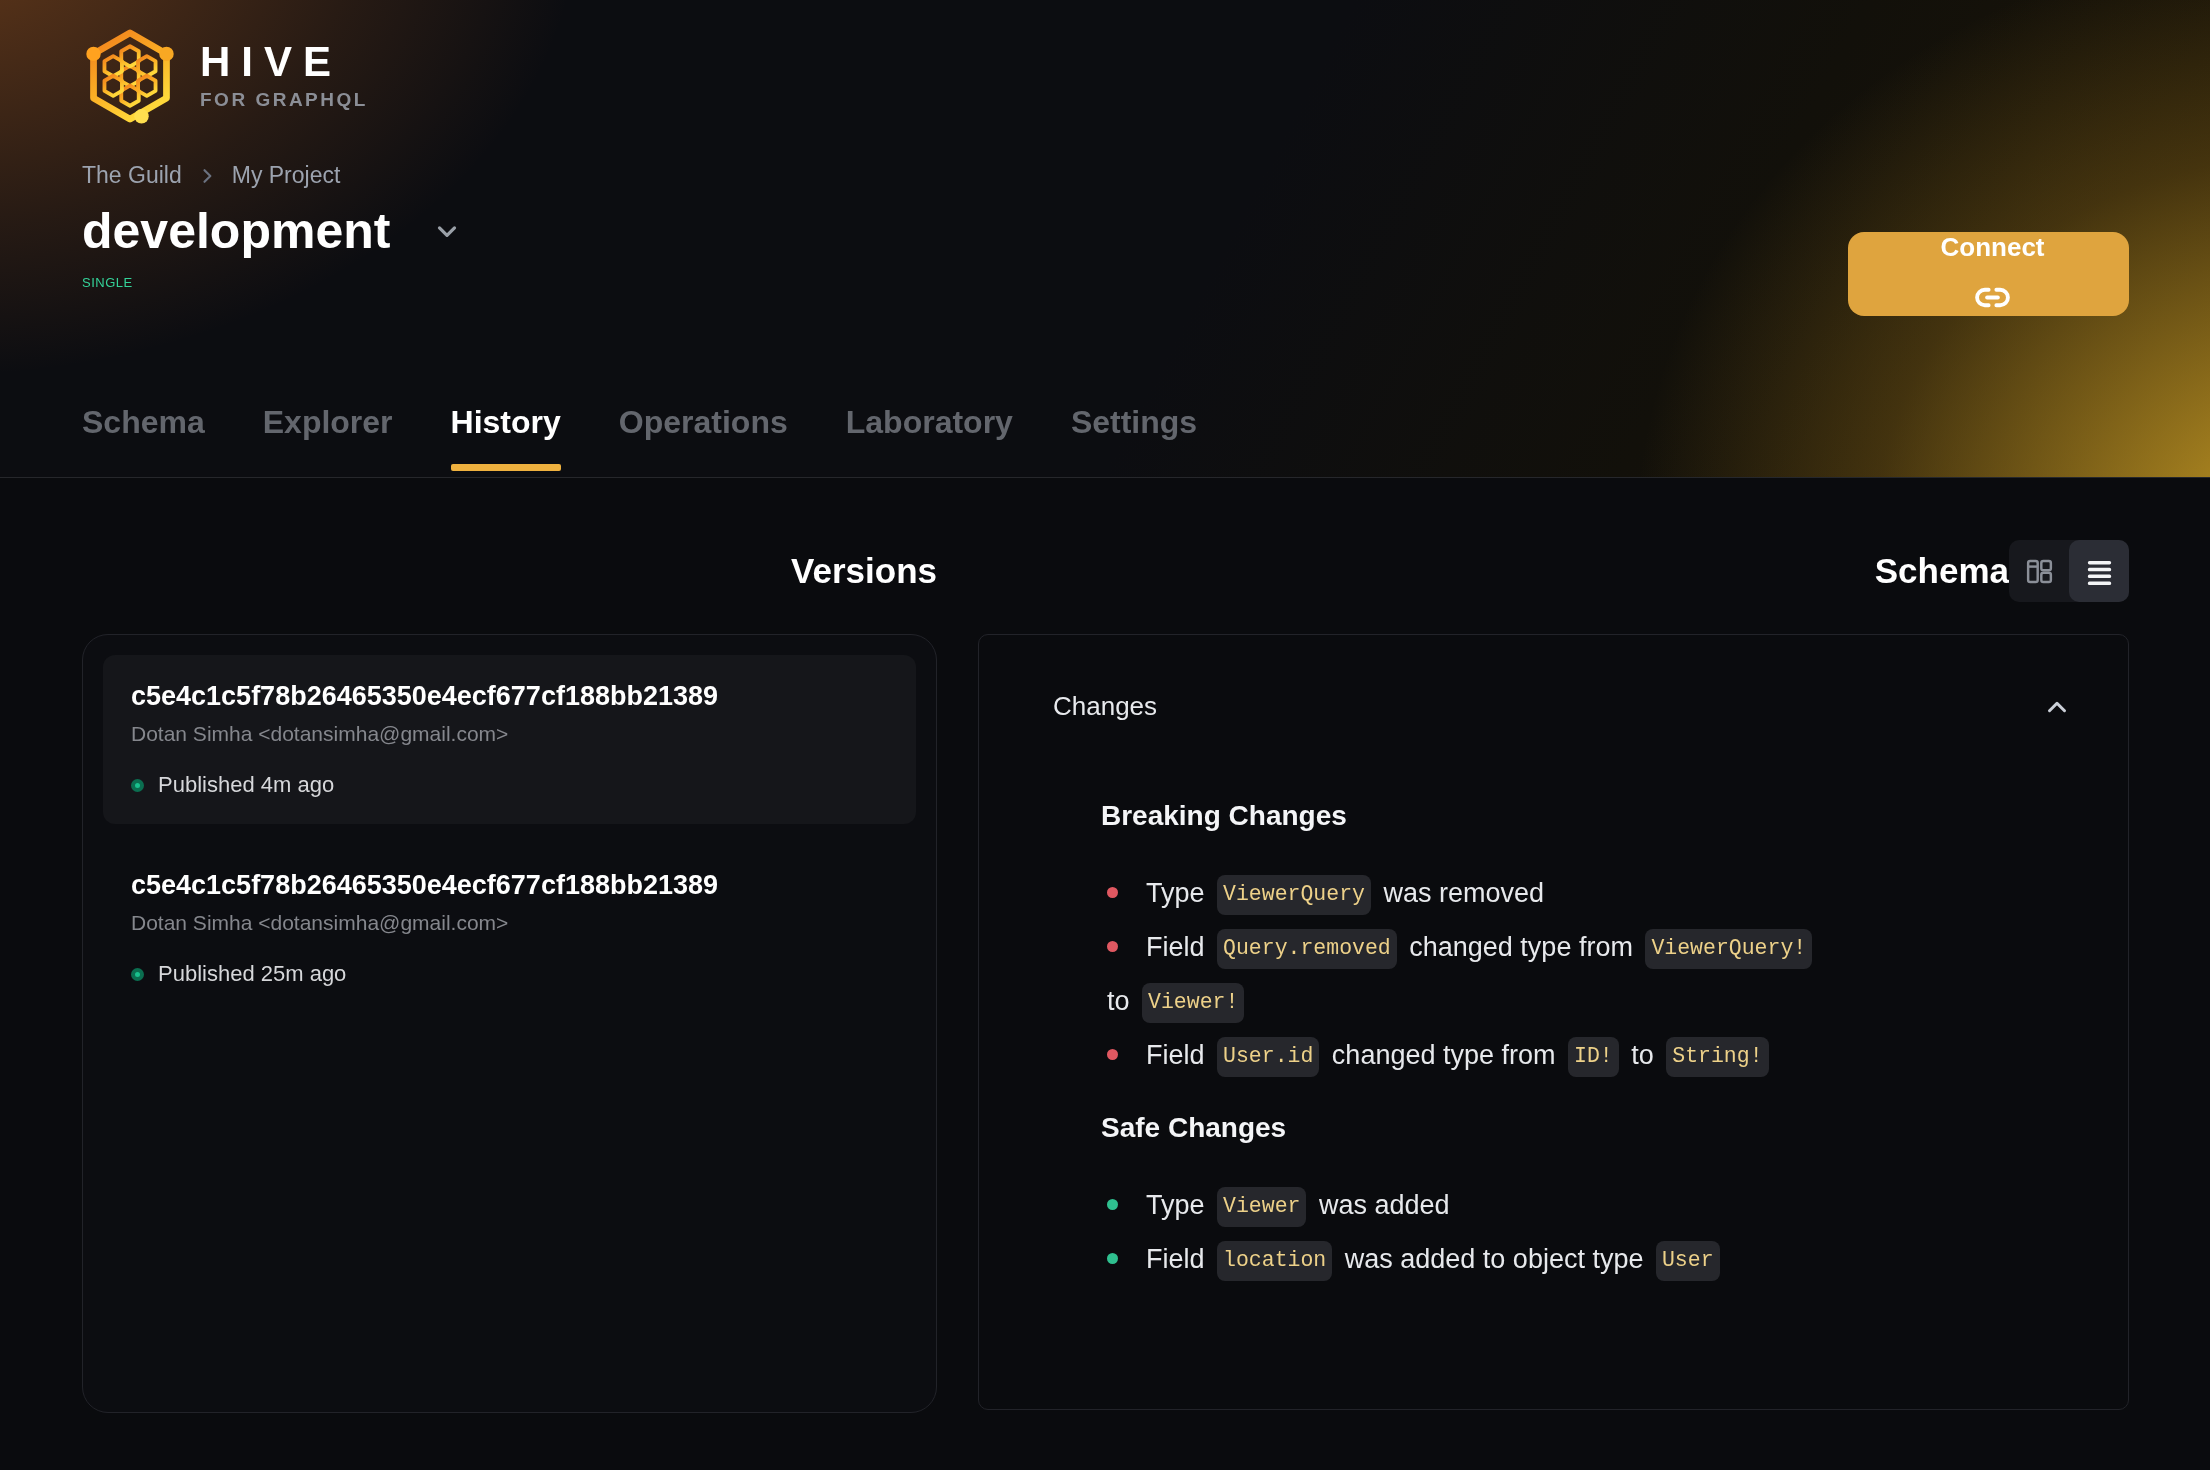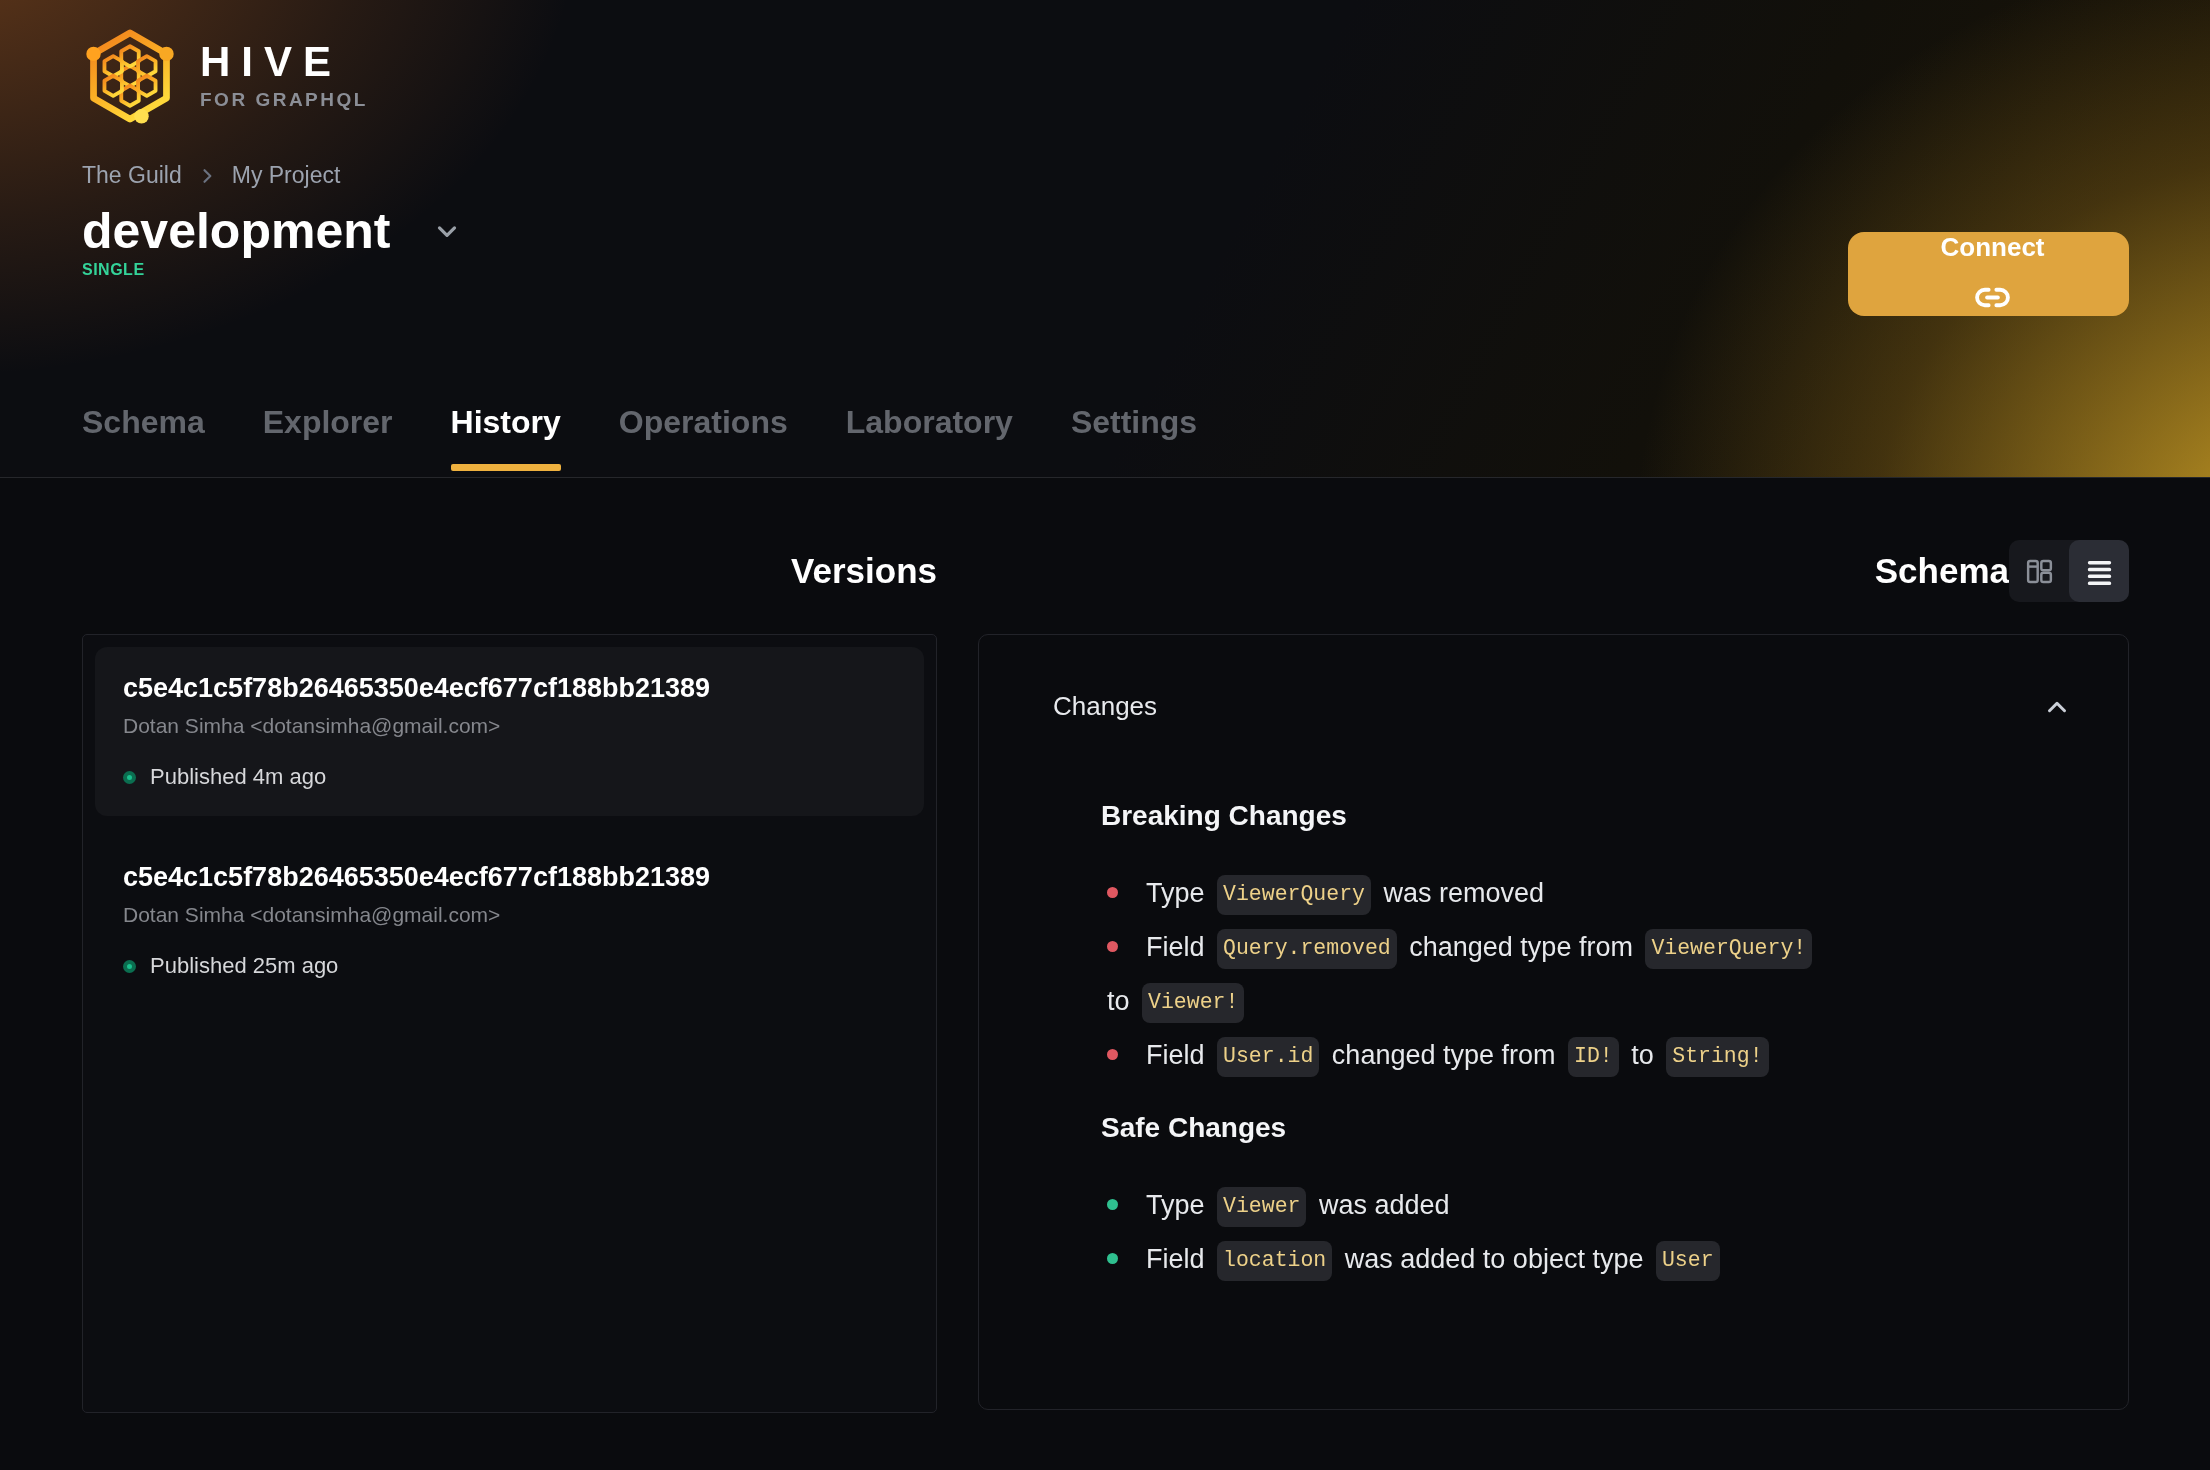--- a/index.html
+++ b/index.html
@@ -36,42 +36,42 @@
   .brand{display:flex;align-items:center;width:fit-content;cursor:pointer}
   .brand-text{margin-left:22px}
   .brand-name{font-size:42px;font-weight:900;letter-spacing:11px;color:#fff;line-height:1}
   .brand-tagline{font-size:19px;font-weight:700;letter-spacing:2.5px;color:#8b8e96;margin-top:6px}
 
   .breadcrumb{margin-top:38px;display:flex;align-items:center;gap:15px;font-size:23px;color:var(--muted)}
   .crumb{cursor:pointer}
   .title-row{margin-top:12px;display:flex;align-items:center;gap:38px}
   .page-title{font-size:50px;font-weight:800;color:#fff;letter-spacing:0;line-height:1.2}
   .caret-btn{background:none;border:none;cursor:pointer;display:grid;place-items:center;padding:4px}
-  .badge{font-size:16px;font-weight:700;color:var(--badge);letter-spacing:.5px}
+  .badge{margin-top:14px;font-size:13px;font-weight:400;color:var(--badge);letter-spacing:.5px}
 
   .connect{
     position:absolute;top:232px;right:81px;width:281px;height:84px;border:none;border-radius:16px;
     background:var(--accent);color:#fff;font-family:inherit;font-size:26px;font-weight:800;
     display:flex;align-items:center;justify-content:space-between;padding:0 34px 0 42px;cursor:pointer;flex-direction:column;
   }
 
   .tabs{position:absolute;left:82px;bottom:0;display:flex;gap:58px}
   .tab{position:relative;font-size:32px;font-weight:700;color:var(--tab);padding-bottom:36px;cursor:pointer;line-height:38px}
   .tab.active{color:#fff}
   .tab.active::after{content:"";position:absolute;left:0;right:0;bottom:6px;height:7px;border-radius:2px;background:var(--underline)}
 
   
   .main{display:flex;gap:41px;padding:62px 81px 0 82px}
   .col-left{width:855px}
   .col-right{width:1151px}
   .heading-row{height:62px;display:flex;align-items:center;justify-content:flex-end}
   .section-heading{font-size:35px;font-weight:800;color:#fff}
 
-  .versions-panel{margin-top:32px;height:779px;border:1px solid var(--panel-border);border-radius:5px;
-    padding:12px;background:#0c0d11}
+  .versions-panel{margin-top:32px;height:779px;border:1px solid var(--panel-border);border-radius:26px;
+    padding:20px;background:#0c0d11}
   .version-card{border-radius:12px;padding:26px 28px;cursor:pointer}
   .version-card.selected{background:var(--card)}
   .version-card + .version-card{margin-top:20px}
   .hash{font-size:27px;font-weight:700;color:#fff}
   .author{margin-top:10px;font-size:21px;color:var(--dim)}
   .status{margin-top:26px;display:flex;align-items:center;gap:14px;font-size:22px;color:#d6d7da}
   .dot{width:13px;height:13px;border-radius:50%;background:#19c08d;border:4px solid #0b6e50;flex:none}
 
   .view-toggle{display:flex;height:62px;background:#17181d;border-radius:10px}
   .view-toggle button{width:60px;border:none;background:transparent;display:grid;place-items:center;cursor:pointer;border-radius:10px}

